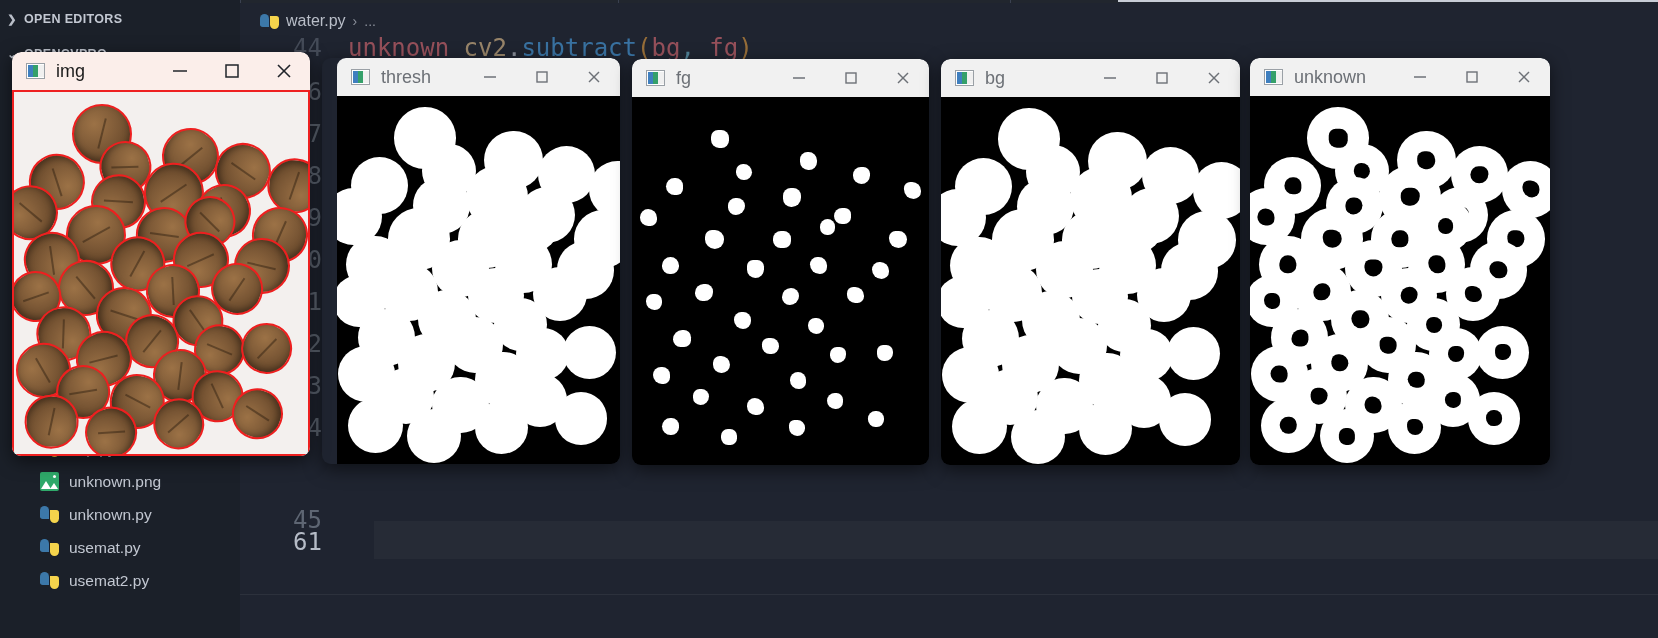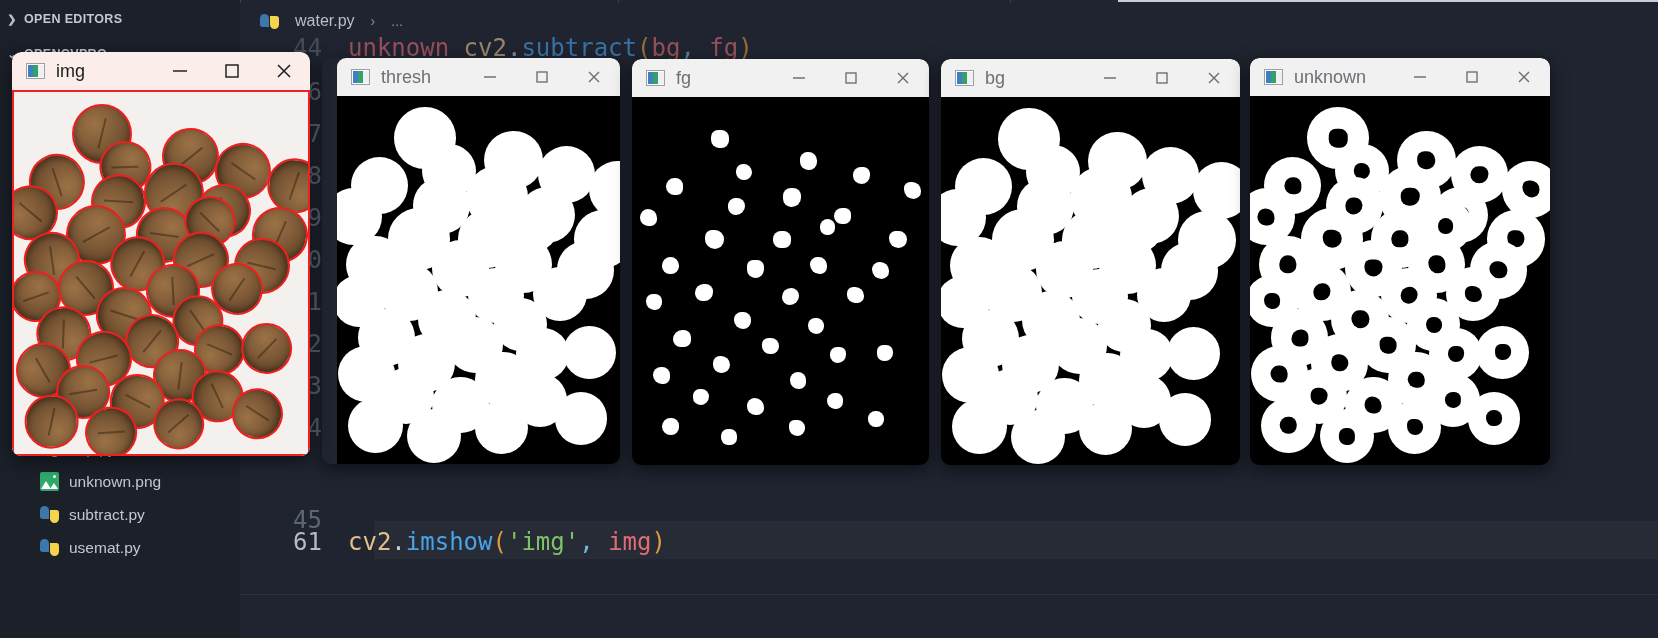--- a/index.html
+++ b/index.html
@@ -65,21 +65,21 @@
     border-color: transparent transparent #ffffff transparent;
   }
   .ico.png .m1 { left:1px; bottom:2px; border-width: 0 5px 8px 5px; }
   .ico.png .m2 { right:1px; bottom:2px; border-width: 0 4px 6px 4px; }
   .ico.png .dot { position:absolute; right:3px; top:3px; width:3px;height:3px;border-radius:50%;background:#ffffff;}
 
   
   .editor { position: absolute; left: 240px; top: 3px; width: 1418px; height: 635px; background: #1f2430; }
   .breadcrumb {
     position: absolute; left: 20px; top: 3px; height: 30px;
-    display: flex; align-items: center; gap: 16px;
+    display: flex; align-items: center; gap: 7px;
     font-size: 16px; color: #b9bec8;
   }
   .breadcrumb .ico.py { width:17px; height:17px; }
   .breadcrumb .sep { color: #8b909b; font-size: 14px; }
 
   .code-area { position: absolute; left: 0; top: 30px; width: 1418px; height: 605px; }
   .code-line {
     position: absolute; left: 0; height: 42px; width: 1418px;
     display: flex; align-items: center;
     font-family: "DejaVu Sans Mono", monospace; font-size: 24px;
@@ -192,25 +192,29 @@
       <div class="file-row">
         <span class="ico png">
             <i class="m1"></i>
             <i class="m2"></i>
             <i class="dot"></i>
           </span>
         <span class="fname">unknown.png</span>
       </div>
       <div class="file-row">
         <span class="ico py"></span>
-        <span class="fname">subtract.py</span>
+        <span class="fname">unknown.py</span>
       </div>
       <div class="file-row">
         <span class="ico py"></span>
         <span class="fname">usemat.py</span>
+      </div>
+      <div class="file-row">
+        <span class="ico py"></span>
+        <span class="fname">usemat2.py</span>
       </div>
     </div>
   </div>
 
   <div class="editor">
 
     <div class="breadcrumb">
       <span class="ico py"></span>
       <span>water.py</span>
       <span class="sep">›</span>
@@ -225,21 +229,20 @@
       </div>
 
       <div class="cur-line-bg" style="top:488px"></div>
 
       <div class="code-line" style="top:466px">
         <span class="lineno">45</span>
         <span class="code-text" id="ln45"></span>
       </div>
       <div class="code-line" style="top:488px">
         <span class="lineno cur">61</span>
-        <span class="code-text" id="ln46"><span class="tok-obj">cv2</span><span class="tok-dot">.</span><span class="tok-fn">imshow</span><span class="tok-punc">(</span><span class="tok-str">'img'</span><span class="tok-comma">,</span><span class="tok-dot"> </span><span class="tok-var">img</span><span class="tok-punc">)</span></span>
       </div>
     <div class="code-line" style="top: 38px;">
           <span class="lineno">36</span>
         </div>
         <div class="code-line" style="top: 80px;">
           <span class="lineno">37</span>
         </div>
         <div class="code-line" style="top: 122px;">
           <span class="lineno">38</span>
         </div>

